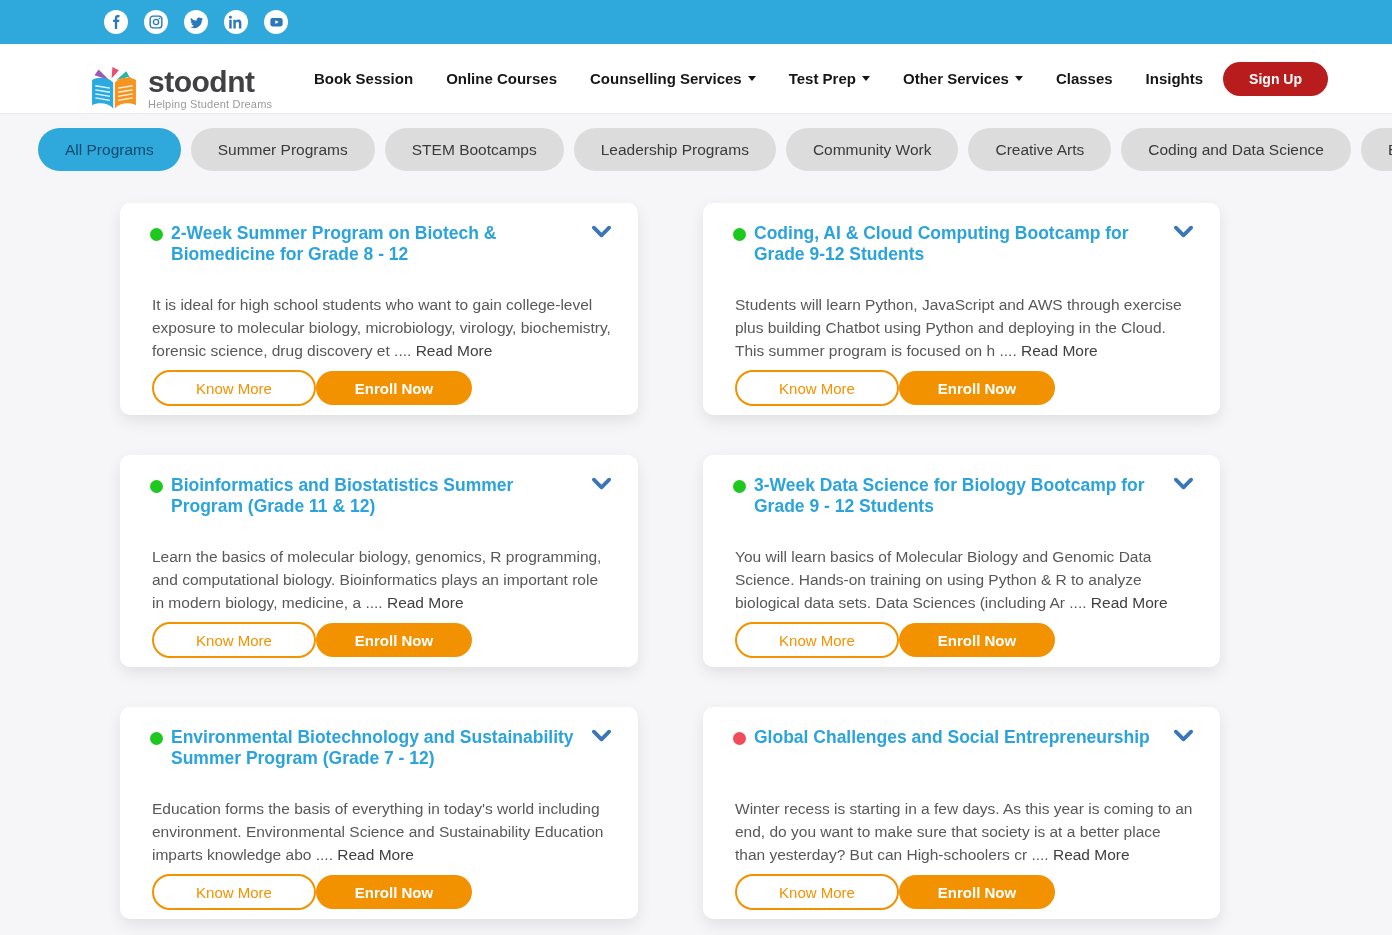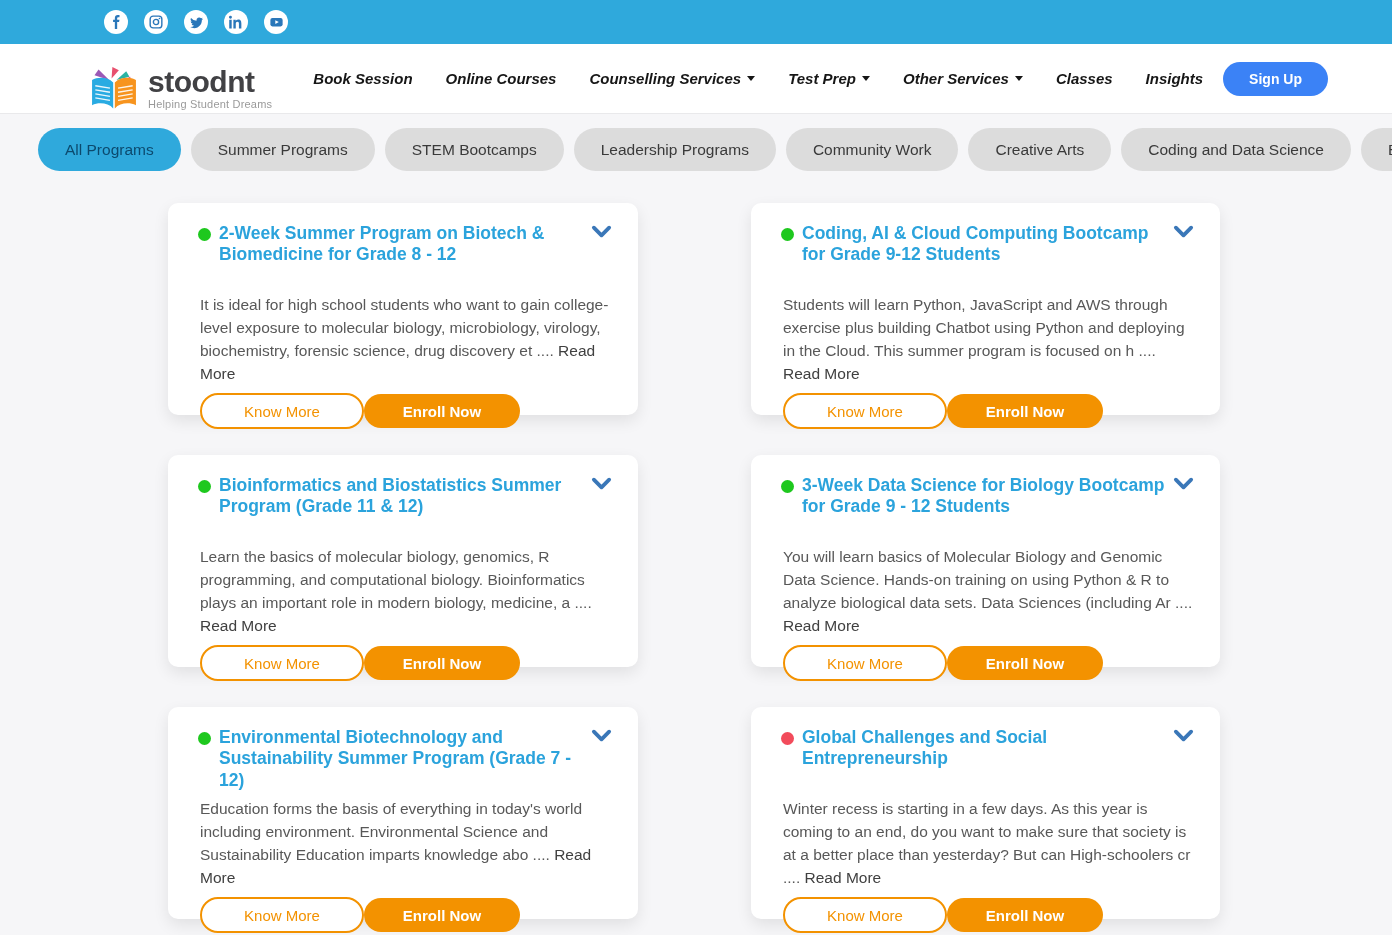--- a/index.html
+++ b/index.html
@@ -11,32 +11,32 @@
   .social { width:24px; height:24px; border-radius:50%; background:#fff; display:flex; align-items:center; justify-content:center; cursor:pointer; flex:none; }
   .social svg { display:block; }
 
   
   header { height:70px; background:#fff; display:flex; align-items:center; padding:0 64px 0 88px; border-bottom:1px solid #e9e9eb; }
   .logo { display:flex; align-items:center; gap:8px; cursor:pointer;margin-top:20px; }
   .logo-textwrap { display:flex; flex-direction:column; }
   .logo-text { font-size:30px; font-weight:800; color:#414144; letter-spacing:-0.5px; line-height:30px; }
   .logo-tagline { font-size:11px; color:#9a9a9a; letter-spacing:.2px; margin-top:1px; text-align:center; }
   nav { display:flex; align-items:center; gap:33px; margin-left:auto; }
-  .nav-item { display:flex; align-items:center; font-size:15px; font-weight:600; color:#161616; cursor:pointer; white-space:nowrap;font-style:italic; }
+  .nav-item { display:flex; align-items:center; font-size:15px; font-weight:600; color:#161616; cursor:pointer; white-space:nowrap; }
   .caret { width:0; height:0; border-left:4px solid transparent; border-right:4px solid transparent; border-top:5px solid #161616; margin-left:6px; display:inline-block; }
-  .signup { margin-left:20px; background:#3b82f6; color:#fff; border:none; font-family:inherit; font-size:14px; font-weight:700; padding:9px 26px; border-radius:18px; cursor:pointer; }
+  .signup { margin-left:20px; background:#b91c1c; color:#fff; border:none; font-family:inherit; font-size:14px; font-weight:700; padding:9px 26px; border-radius:18px; cursor:pointer; }
 
   
   .filters { display:flex; gap:10px; padding:14px 0 0 38px; }
   .pill { height:43px; display:flex; align-items:center; padding:0 27px; border-radius:22px; background:#dcdcdc; color:#3a3a3a; font-size:15.5px; cursor:pointer; white-space:nowrap; }
   .pill.active { background:#2fa9dc; color:#0c4a6e; }
 
   
   .grid { margin:32px 0 0 120px; width:1100px; display:grid; grid-template-columns:518px 517px; column-gap:65px; row-gap:40px; }
-  .card { background:#fff; border-radius:10px; box-shadow:0 6px 16px rgba(0,0,0,.09); padding:20px 26px 40px 32px; height:212px; display:flex; flex-direction:column;margin-left:48px; }
+  .card { background:#fff; border-radius:10px; box-shadow:0 6px 16px rgba(0,0,0,.09); padding:20px 26px 40px 32px; height:212px; display:flex; flex-direction:column; }
   .card-head { display:flex; align-items:flex-start; min-height:66px; }
   .dot { width:13px; height:13px; border-radius:50%; margin:5px 8px 0 -2px; flex:none; background:#999; }
   .dot[data-status="green"] { background:#1ec81e; }
   .dot[data-status="red"]   { background:#f24b5b; }
   .title { font-size:17.5px; font-weight:700; color:#2ba3dc; line-height:1.22; flex:1; padding-right:4px; }
   .chev { flex:none; margin-top:2px; cursor:pointer; }
   .desc { font-size:15.5px; color:#585858; line-height:23px; margin-top:4px; }
   .dots { color:#585858; }
   .readmore { color:#404040; cursor:pointer; text-decoration:none; }
   .btn-row { display:flex; align-items:center; margin-top:auto; padding-top:8px; }

